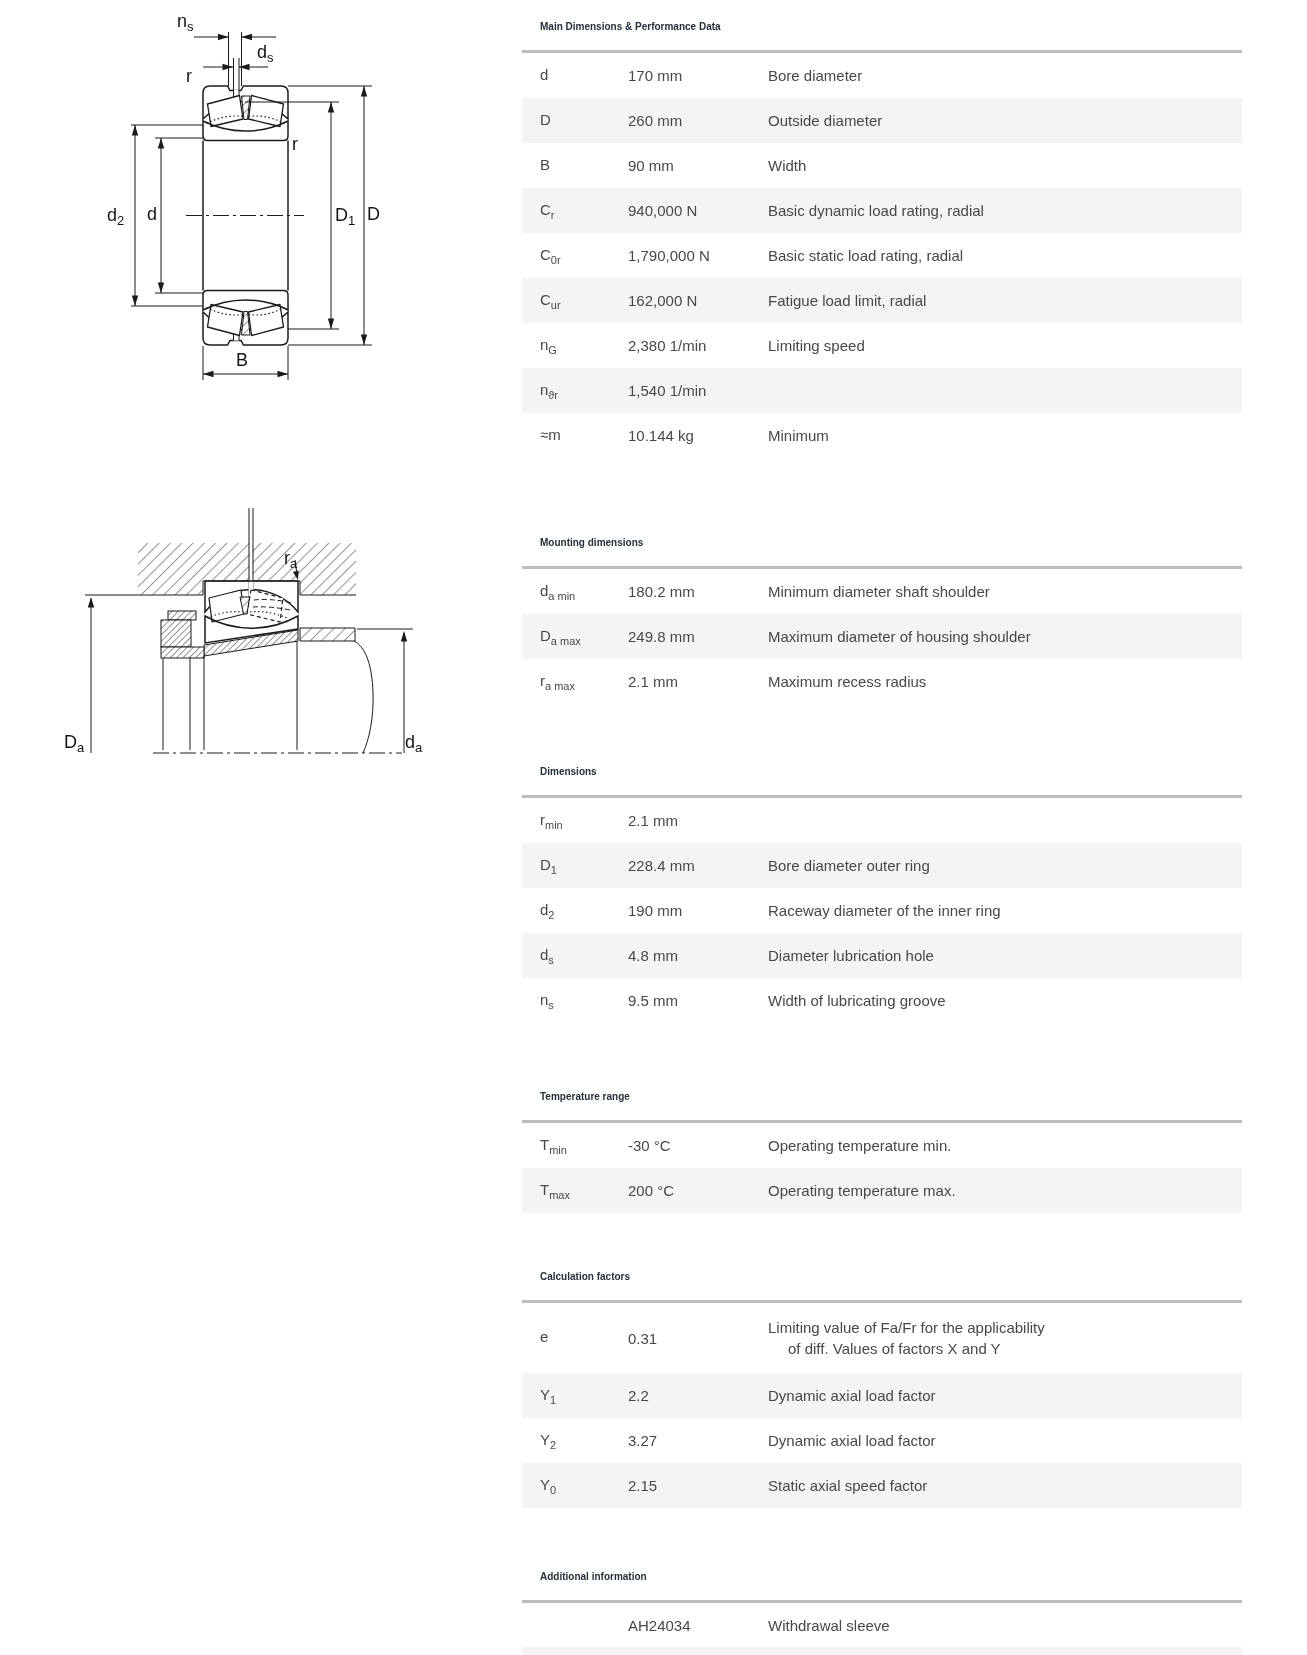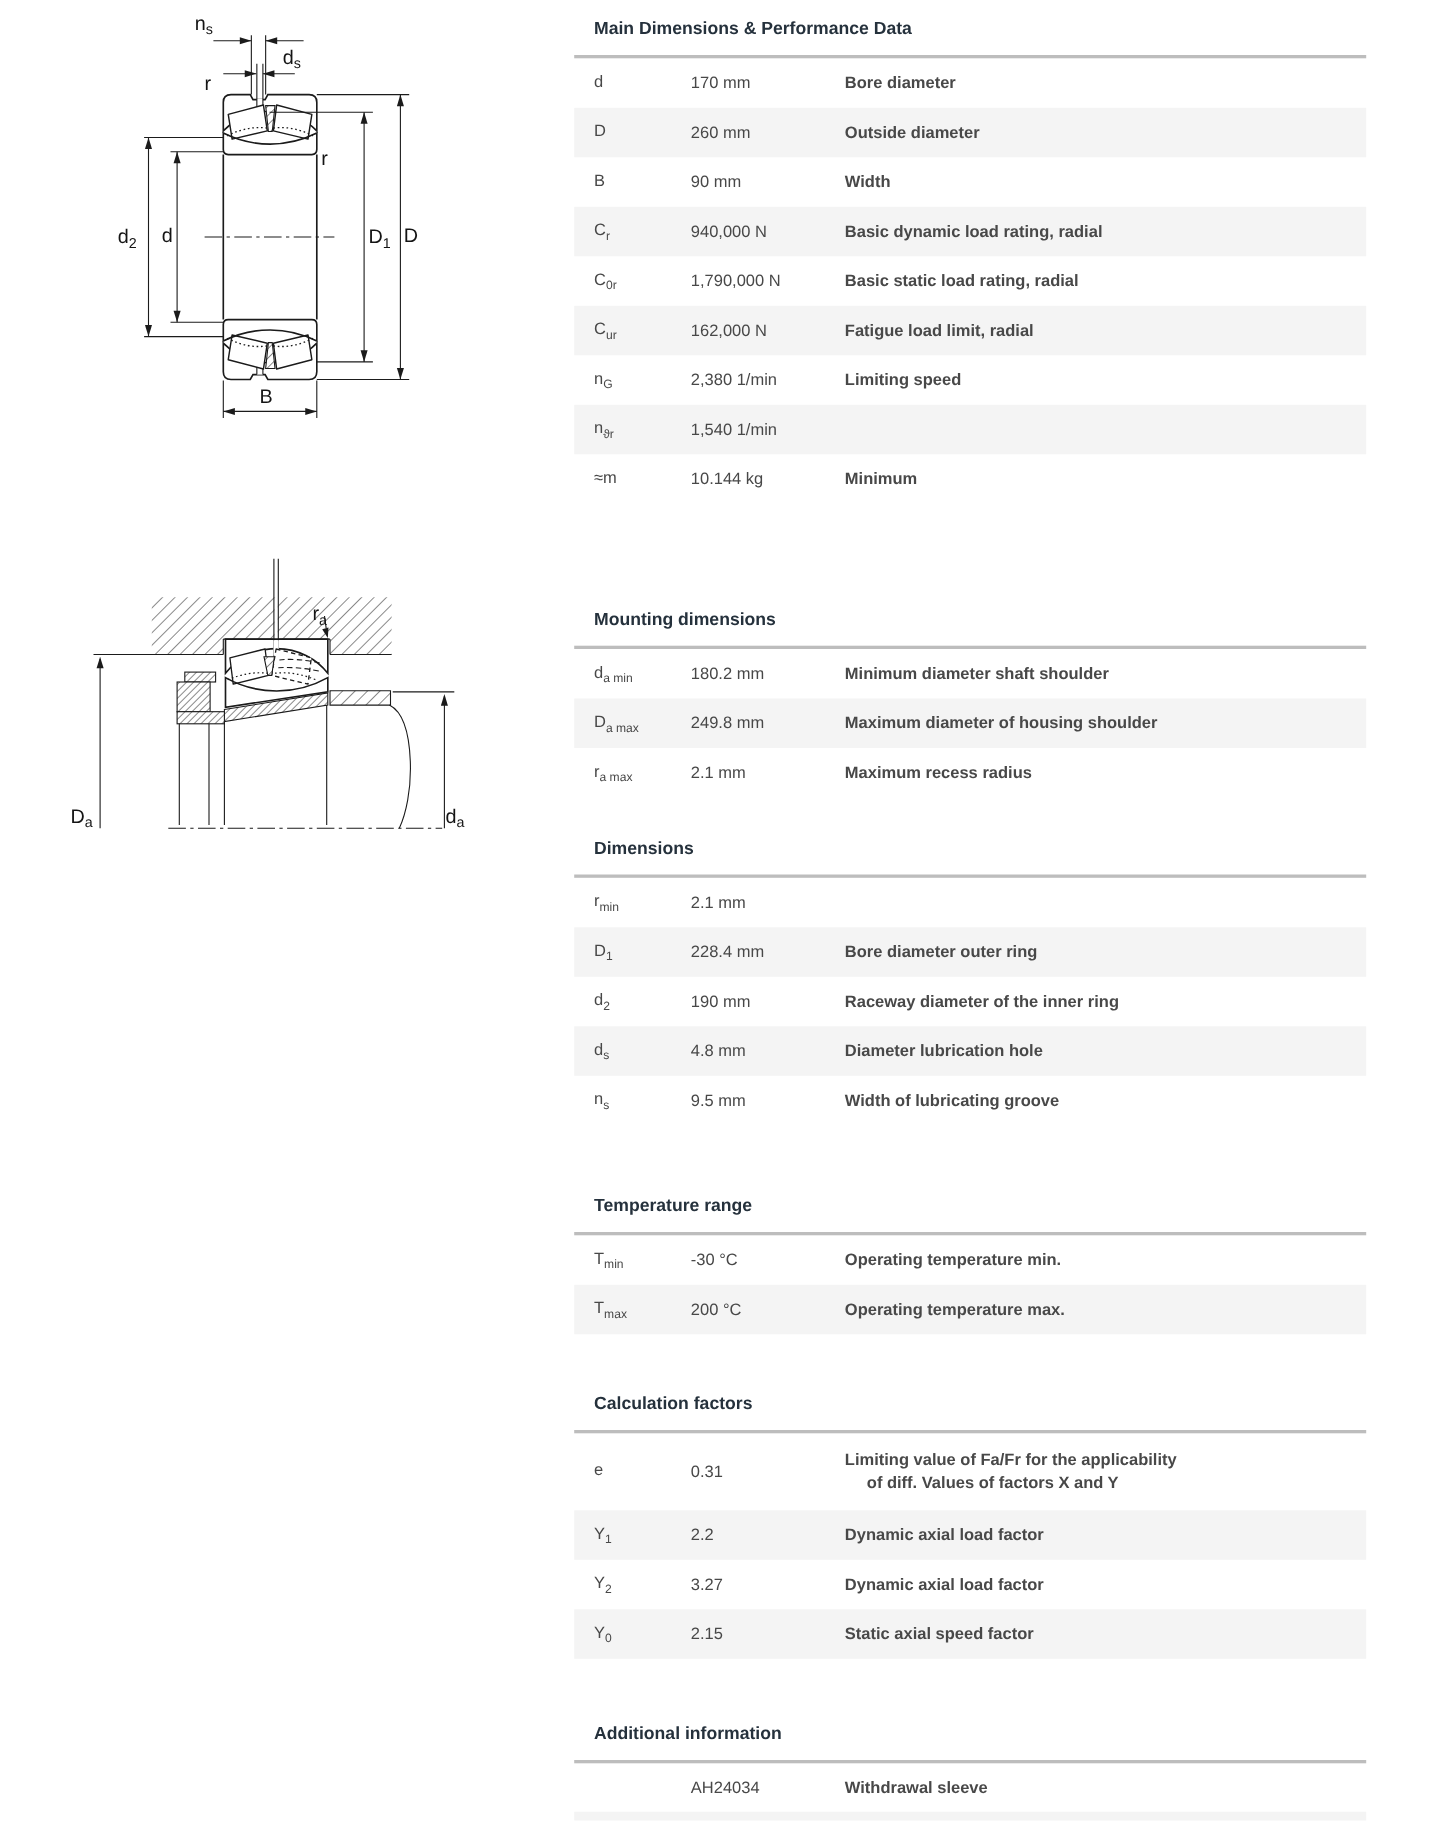--- a/index.html
+++ b/index.html
@@ -1,28 +1,28 @@
 <!DOCTYPE html>
 <html><head>
 <meta charset="utf-8">
 <style>
   html,body{margin:0;padding:0;background:#fff;}
   body{width:1307px;height:1655px;position:relative;overflow:hidden;
        font-family:"Liberation Sans",sans-serif;color:#484848;}
 
   
   section.tbl{position:absolute;left:522px;width:720px;}
-  section.tbl h2{margin:0 0 0 18px;font-size:16px;line-height:20px;font-weight:bold;color:#25313c;}
+  section.tbl h2{margin:0 0 0 18px;font-size:10px;line-height:20px;font-weight:bold;color:#25313c;}
   .rule{height:3px;background:#bdbdbd;margin-top:13px;}
   .row{display:flex;align-items:center;height:45px;font-size:15px;color:#484848;}
   .row:nth-child(even){background:#f4f4f4;}
   .row.tall{height:70px;}
   .sym{box-sizing:border-box;width:106px;padding-left:18px;flex:none;}
   .val{width:140px;flex:none;}
-  .desc{flex:1;line-height:21px;padding-right:10px;font-weight:bold;}
+  .desc{flex:1;line-height:21px;padding-right:10px;}
   .sub{font-size:11px;vertical-align:-4px;}
   .l2{display:block;margin-left:20px;}
   .partial{position:absolute;left:522px;width:720px;background:#f4f4f4;}
 
   
   .drw{position:absolute;}
   .dl{font-family:"Liberation Sans",sans-serif;font-size:18px;fill:#141414;}
   .dls{font-size:13px;}
   .ln{stroke:#1b1b1b;stroke-width:1;fill:none;}
   .ct{stroke:#1b1b1b;stroke-width:1.5;fill:none;}
@@ -258,21 +258,21 @@
         <span class="val">1,540 1/min</span>
       </div>
     <div class="row">
         <span class="sym"><span>≈m</span><span class="sub"></span></span>
         <span class="val">10.144 kg</span>
         <span class="desc">Minimum</span>
       </div>
   </div>
 </section>
 
-<section class="tbl" style="top:554px">
+<section class="tbl" style="top:533px">
   <h2>Mounting dimensions</h2>
   <div class="rule"></div>
   <div>
     <div class="row">
         <span class="sym"><span>d</span><span class="sub">a min</span></span>
         <span class="val">180.2 mm</span>
         <span class="desc">Minimum diameter shaft shoulder</span>
       </div>
     <div class="row">
         <span class="sym"><span>D</span><span class="sub">a max</span></span>

